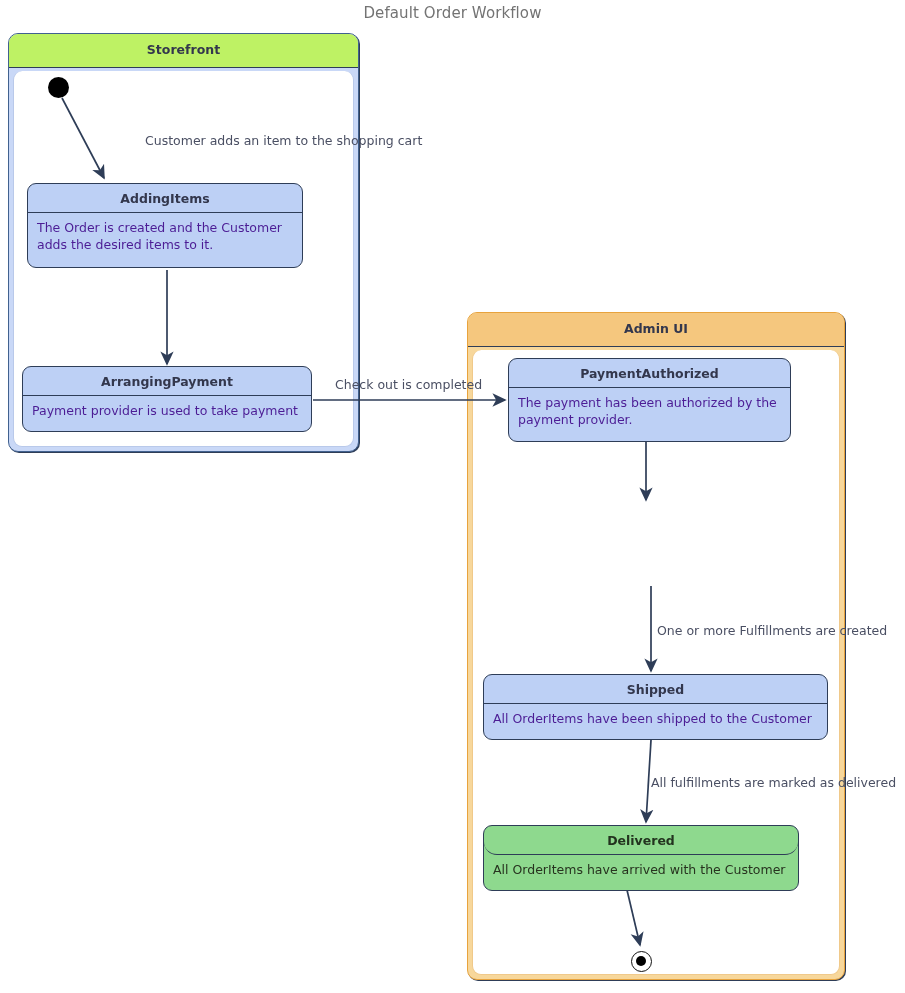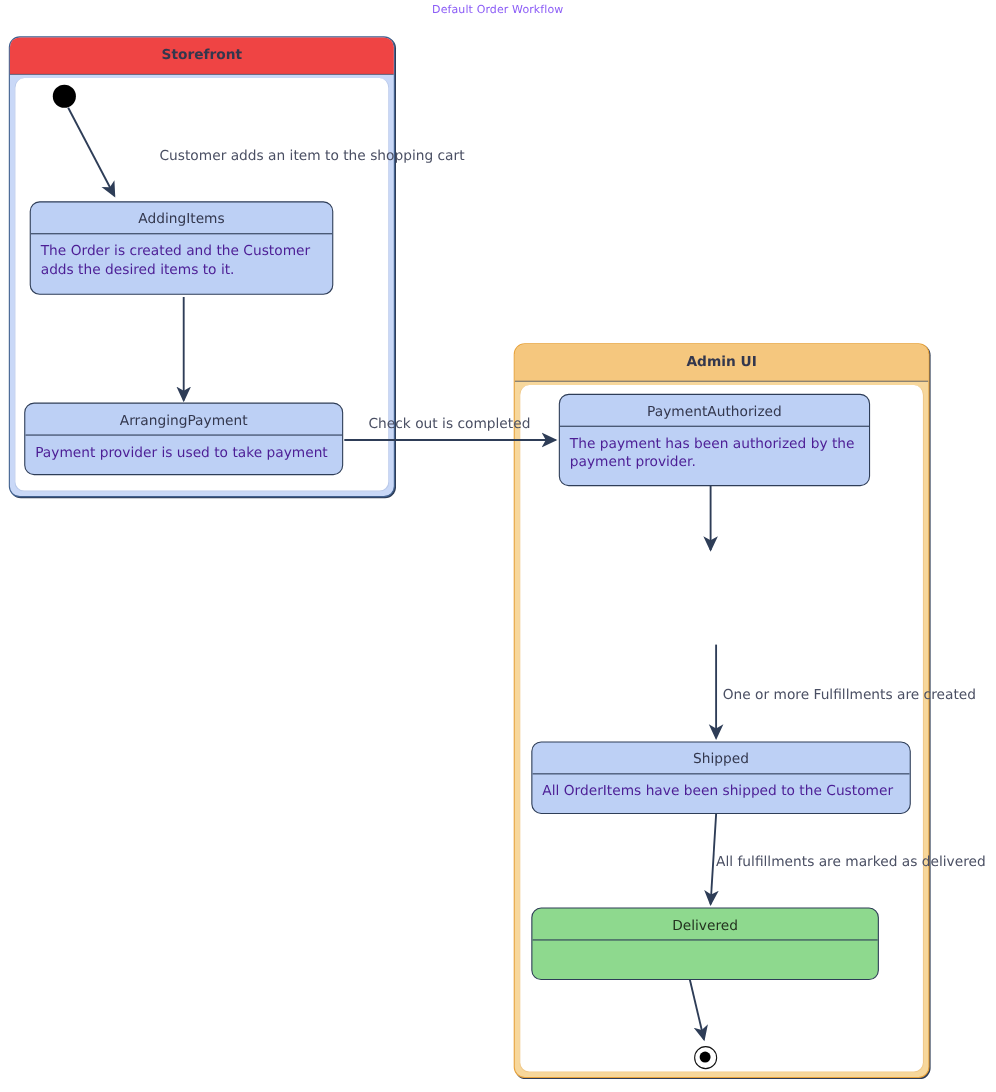--- a/index.html
+++ b/index.html
@@ -14,22 +14,22 @@
     height:993px;
     overflow:hidden;
     background:#ffffff;
   }
   
   .diagram-title{
     position:absolute;
     left:0; top:4px;
     width:905px;
     text-align:center;
-    font-size:10px;
-    color:#8b5cf6;
+    font-size:15px;
+    color:#737373;
     letter-spacing:.1px;
   }
   
   .composite{
     position:absolute;
     border-radius:10px;
     box-sizing:border-box;
   }
   .composite .c-head{
     box-sizing:border-box;
@@ -49,21 +49,21 @@
     border-radius:9px;
     box-sizing:border-box;
   }
   .composite.storefront{
     left:8px; top:33px; width:351px; height:419px;
     border:1.6px solid #41618f;
     background:#c9d8f7;
     box-shadow:1px 1px 0 #2e3d57;
   }
   .composite.storefront .c-head{
-    background:#ef4444;
+    background:#bef264;
     border-bottom:1.6px solid #2e3d57;
   }
   .composite.storefront .c-body{
     border:1px solid #b9c9ea;
     border-top:none;
   }
   .composite.adminui{
     left:467px; top:312px; width:378px; height:668px;
     border:1.6px solid #e8a33d;
     background:#f7d79b;
@@ -82,36 +82,36 @@
   .state{
     position:absolute;
     box-sizing:border-box;
     border:1.4px solid #2e3d57;
     border-radius:9px;
     overflow:hidden;
     background:#bdd0f5;
   }
   .state .s-title{
     text-align:center;
-    font-weight:normal;
+    font-weight:bold;
     font-size:12.5px;
     color:#33374d;
     padding:7px 6px 6px;
     border-bottom:1.4px solid #2e3d57;
     box-sizing:border-box;
   }
   .state .s-desc{
     font-size:12.5px;
     color:#4c1d95;
     padding:7px 9px 8px;
     line-height:1.35;
     box-sizing:border-box;
   }
   .state.green{background:#8ed98e;}
-  .state.green .s-title{color:#23331f;}
+  .state.green .s-title{color:#23331f;border-radius:13px;}
   .state.green .s-desc{color:#27331f;}
   
   .initial-state{
     position:absolute;
     width:21px;height:21px;
     border-radius:50%;
     background:#000000;
   }
   .final-state{
     position:absolute;
@@ -201,20 +201,21 @@
   </div>
 
 
   <div class="state" style="left:483px;top:674px;width:345px;height:66px;">
     <div class="s-title">Shipped</div>
     <div class="s-desc">All OrderItems have been shipped to the Customer</div>
   </div>
 
   <div class="state green" style="left:483px;top:825px;width:316px;height:66px;">
     <div class="s-title">Delivered</div>
+    <div class="s-desc">All OrderItems have arrived with the Customer</div>
   </div>
 
   <div class="edge-label" style="left:113px;top:133px;margin-left:32px;">Customer adds an item to the shopping cart</div>
 
   <div class="edge-label" style="left:335px;top:377px;">Check out is completed</div>
 
   <div class="edge-label" style="left:657px;top:623px;">One or more Fulfillments are created</div>
 
   <div class="edge-label" style="left:651px;top:775px;">All fulfillments are marked as delivered</div>
 

